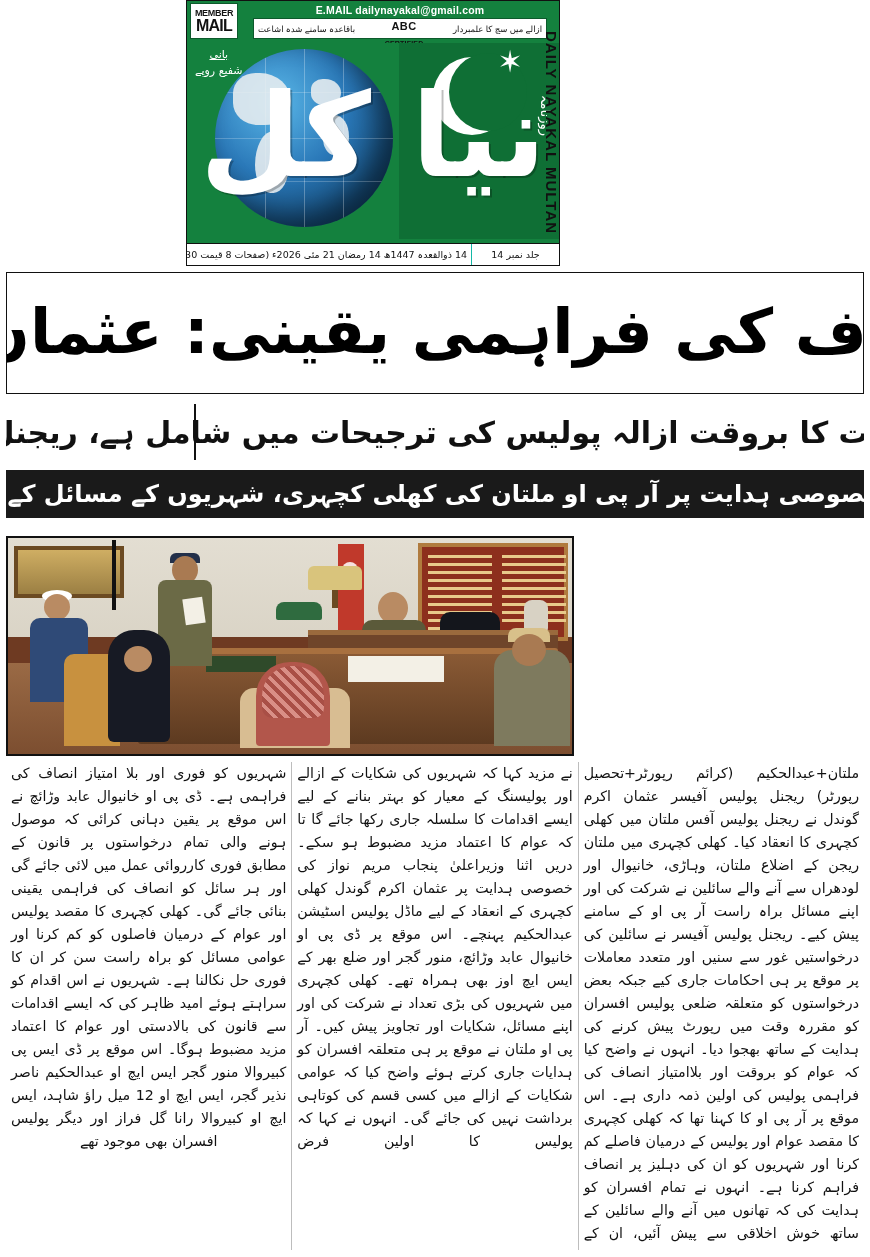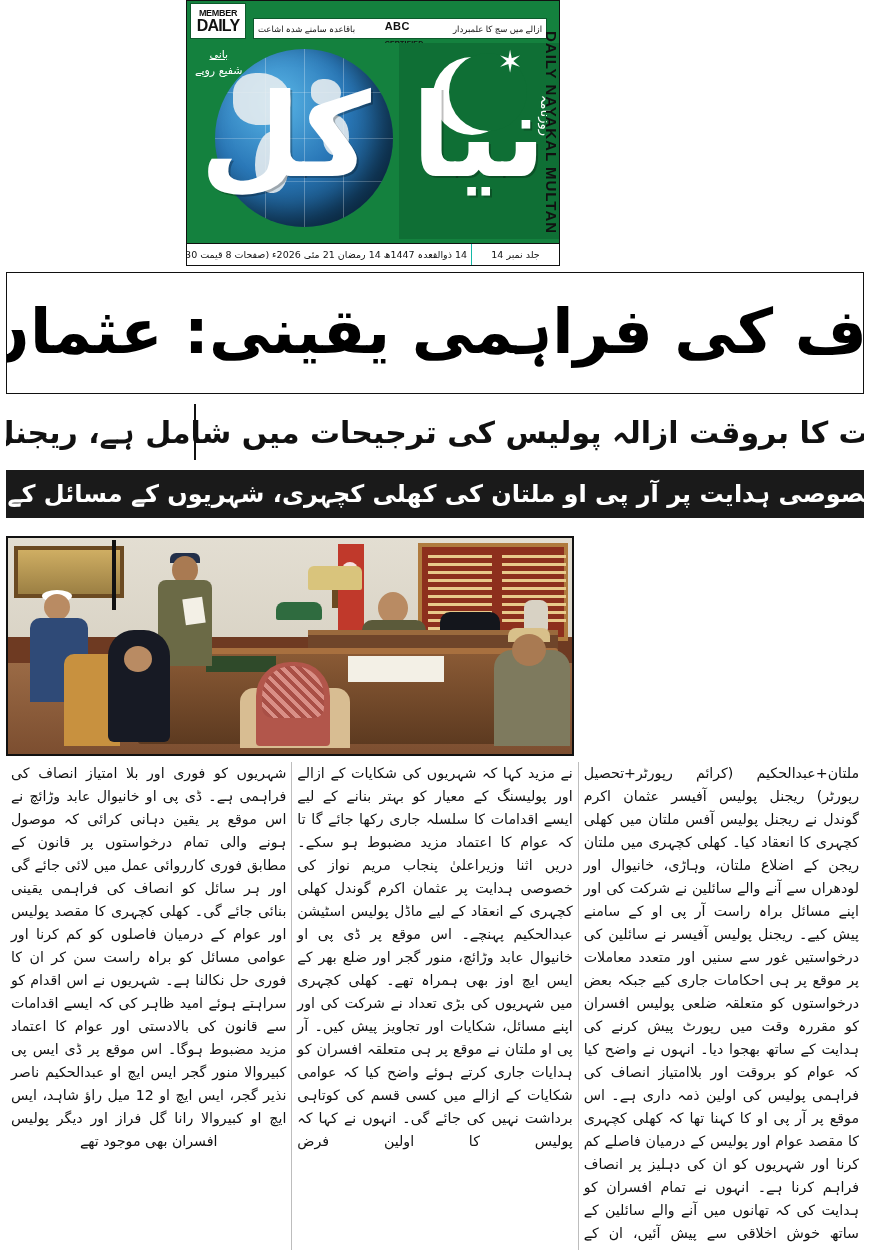--- a/index.html
+++ b/index.html
@@ -20,41 +20,41 @@
     border: 1px solid #111;
     background: #14813e;
     overflow: hidden;
   }
   
   .mh-topbar {
     position: absolute; left:0; top:0; width:100%; height: 42px;
     background:#14813e;
   }
   .cpne {
-    position:absolute; left:3px; top:2px; width:56px; height:36px;
+    position:absolute; left:3px; top:2px; width:48px; height:36px;
     background:#fff; border:1px solid #0d5a2c;
     display:flex; flex-direction:column; align-items:center; justify-content:center;
     line-height:1;
   }
   .cpne .m { font-size:9px; font-weight:bold; color:#111; letter-spacing:-0.3px;
              background:#fff; width:100%; text-align:center;}
   .cpne .c { font-size:16px; font-weight:bold; color:#111; letter-spacing:-0.8px; }
   .mh-email {
     position:absolute; left:66px; top:2px; right:12px; height:15px;
     background:#14813e; color:#fff; font-size:10.5px; font-weight:bold;
     text-align:center; line-height:15px; letter-spacing:.2px;
   }
   .mh-whitestrip {
     position:absolute; left:66px; top:17px; right:12px; height:21px;
     background:#fff; border:1px solid #0d5a2c;
     display:flex; align-items:center; justify-content:space-between;
     padding:0 4px;
   }
   .mh-whitestrip .urdu { font-size:8.5px; color:#111; direction:rtl; }
-  .abc { text-align:left; line-height:0.95;margin-top:8px; }
+  .abc { text-align:center; line-height:0.95;margin-top:8px; }
   .abc .a { font-size:11px; font-weight:bold; letter-spacing:.5px; color:#111; }
   .abc .b { font-size:7px; font-weight:bold; letter-spacing:.2px; color:#111; }
 
   
   .mh-green {
     position:absolute; left:0; top:42px; width:100%; height: 196px;
     background:#14813e; overflow:hidden;
   }
   
   .flagband {
@@ -286,22 +286,23 @@
 
 <div class="page">
 
   <div class="masthead">
 
     <div class="mh-box">
 
       <div class="mh-topbar">
         <div class="cpne">
           <span class="m">MEMBER</span>
-          <span class="c">DAILY</span>
+          <span class="c">MAIL</span>
         </div>
+        <div class="mh-email">E.MAIL dailynayakal@gmail.com</div>
         <div class="mh-whitestrip">
           <span class="urdu">باقاعدہ سامنے شدہ اشاعت</span>
           <span class="abc">
             <span class="a">ABC</span><br>
             <span class="b">CERTIFIED</span>
           </span>
           <span class="urdu">ازالے میں سچ کا علمبردار</span>
         </div>
       </div>
 

